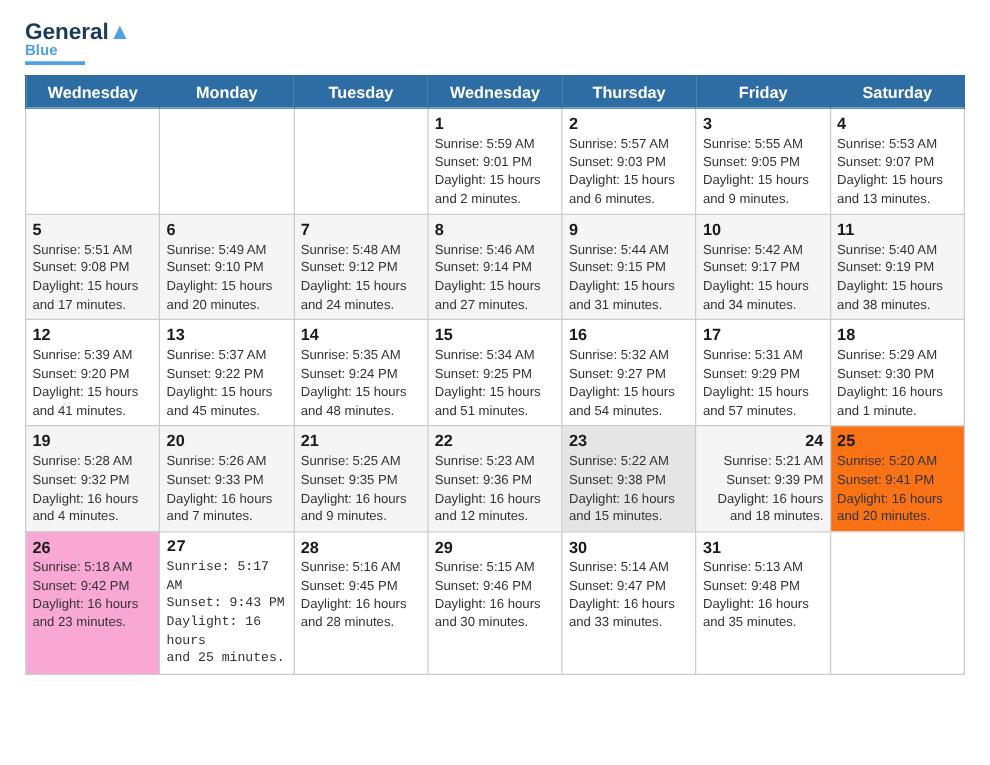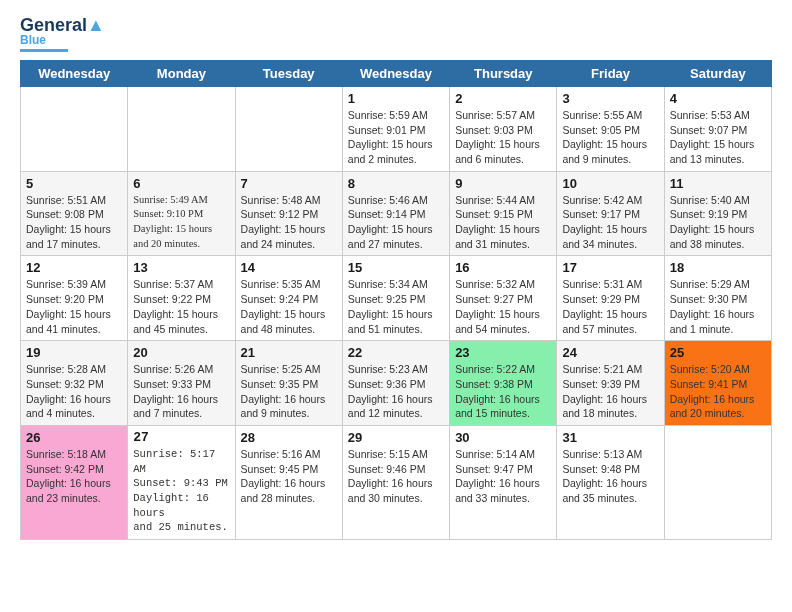--- a/index.html
+++ b/index.html
@@ -168,21 +168,21 @@
         <tr>
           <td style="background: rgb(245, 245, 245);">
             <div class="day-num">5</div>
             <div class="day-info" style="white-space: pre-line;">Sunrise: 5:51 AM
 Sunset: 9:08 PM
 Daylight: 15 hours
 and 17 minutes.</div>
           </td>
           <td style="background: rgb(245, 245, 245);">
             <div class="day-num">6</div>
-            <div class="day-info" style="white-space: pre-line; font-family: Liberation Serif, serif;">Sunrise: 5:49 AM
+            <div class="day-info" style="white-space: pre-line;">Sunrise: 5:49 AM
 Sunset: 9:10 PM
 Daylight: 15 hours
 and 20 minutes.</div>
           </td>
           <td style="background: rgb(245, 245, 245);">
             <div class="day-num">7</div>
             <div class="day-info" style="white-space: pre-line;">Sunrise: 5:48 AM
 Sunset: 9:12 PM
 Daylight: 15 hours
 and 24 minutes.</div>
@@ -289,28 +289,28 @@
 Daylight: 16 hours
 and 9 minutes.</div>
           </td>
           <td style="background: rgb(245, 245, 245);">
             <div class="day-num">22</div>
             <div class="day-info" style="white-space: pre-line;">Sunrise: 5:23 AM
 Sunset: 9:36 PM
 Daylight: 16 hours
 and 12 minutes.</div>
           </td>
-          <td style="background: #86efac;">
+          <td style="background: #e5e5e5;">
             <div class="day-num">23</div>
             <div class="day-info" style="white-space: pre-line;">Sunrise: 5:22 AM
 Sunset: 9:38 PM
 Daylight: 16 hours
 and 15 minutes.</div>
           </td>
-          <td style="background: rgb(245, 245, 245);">
+          <td style="background: rgb(245, 245, 245); text-align: right;">
             <div class="day-num">24</div>
             <div class="day-info" style="white-space: pre-line;">Sunrise: 5:21 AM
 Sunset: 9:39 PM
 Daylight: 16 hours
 and 18 minutes.</div>
           </td>
           <td style="background: #f97316;">
             <div class="day-num">25</div>
             <div class="day-info" style="white-space: pre-line;">Sunrise: 5:20 AM
 Sunset: 9:41 PM

